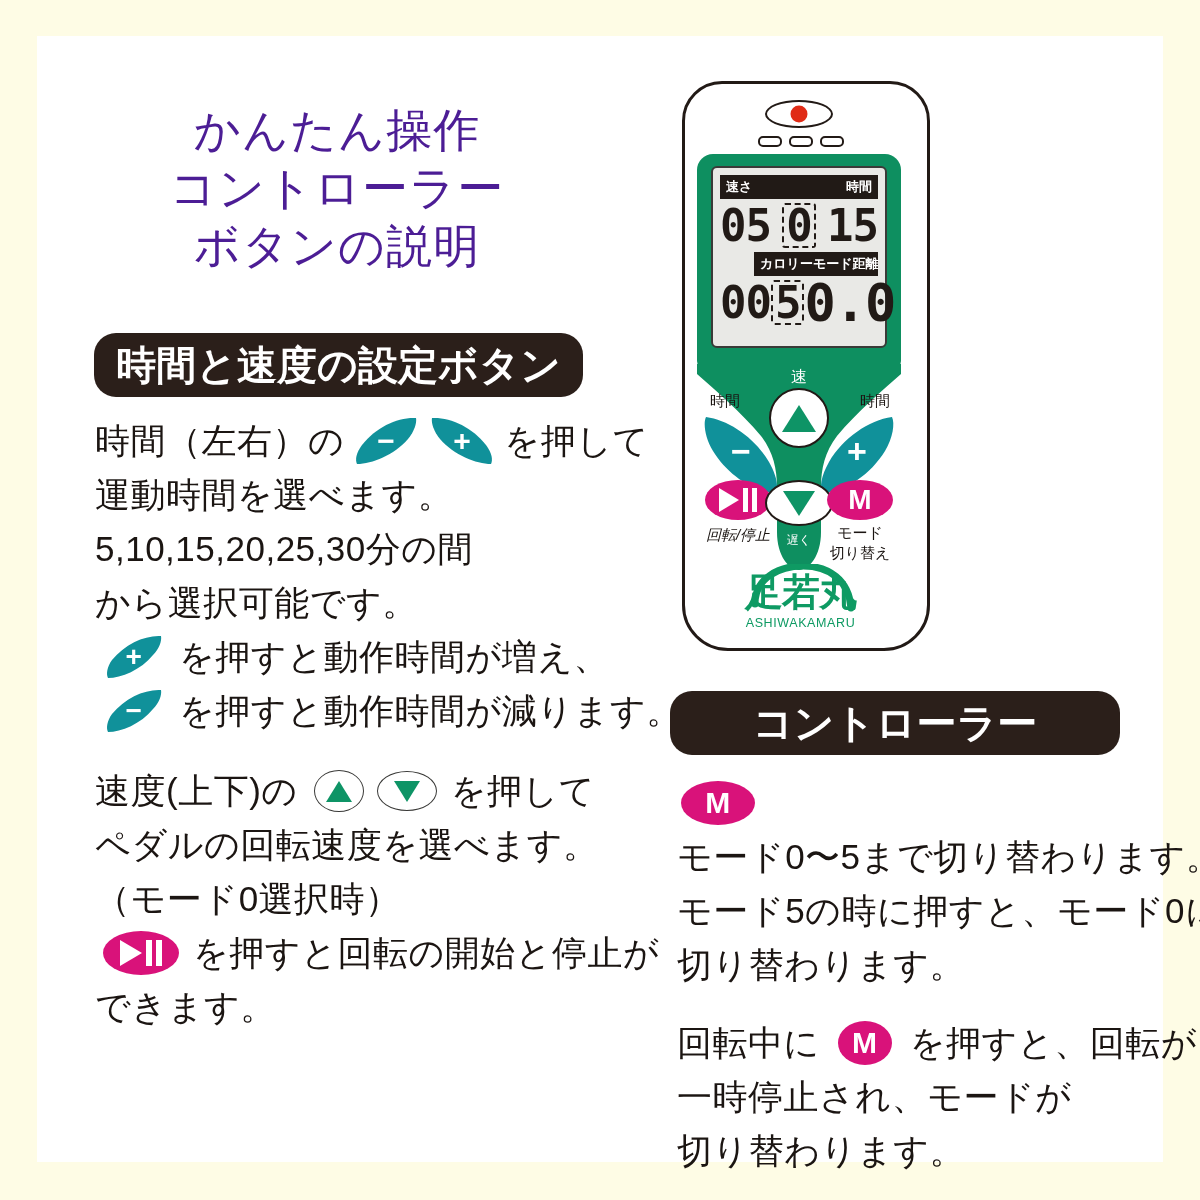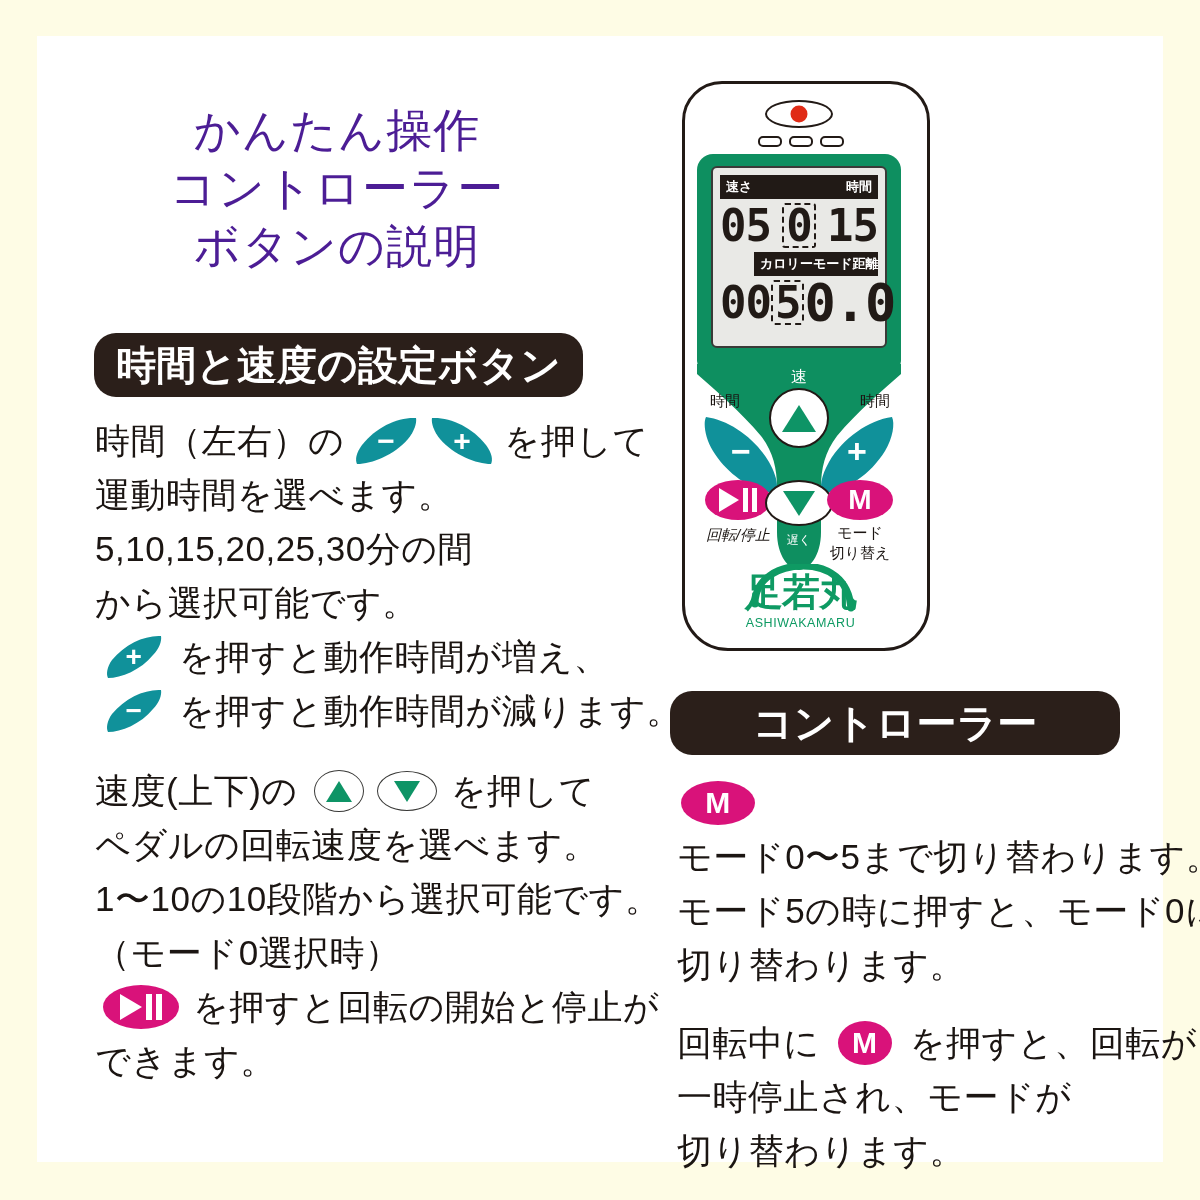--- a/index.html
+++ b/index.html
@@ -353,23 +353,20 @@
         <span class="ell-btn" style="width:58px;height:38px;border:1.6px solid #3a3a38;background:#fff;margin:0 6px 0 0;">
           <span class="tri-down" style="border-left:13px solid transparent;border-right:13px solid transparent;border-top:21px solid #0e9466;"></span>
         </span>
         <span>を押して</span>
       </div>
 
       <div class="ln">
         <span>ペダルの回転速度を選べます。</span>
       </div>
 
-      <div class="ln">
-        <span>1〜10の10段階から選択可能です。</span>
-      </div>
 
       <div class="ln">
         <span>（モード0選択時）</span>
       </div>
 
       <div class="ln">
         <span class="pink-pill" style="width:76px;height:44px;margin:0 6px 0 8px;">
           <span style="width:0;height:0;border-top:13px solid transparent;border-bottom:13px solid transparent;border-left:22px solid #ffffff;display:inline-block;"></span>
           <span style="display:inline-flex;margin-left:4px;">
             <span style="width:6px;height:26px;background:#fff;display:inline-block;margin-right:4px;"></span>

